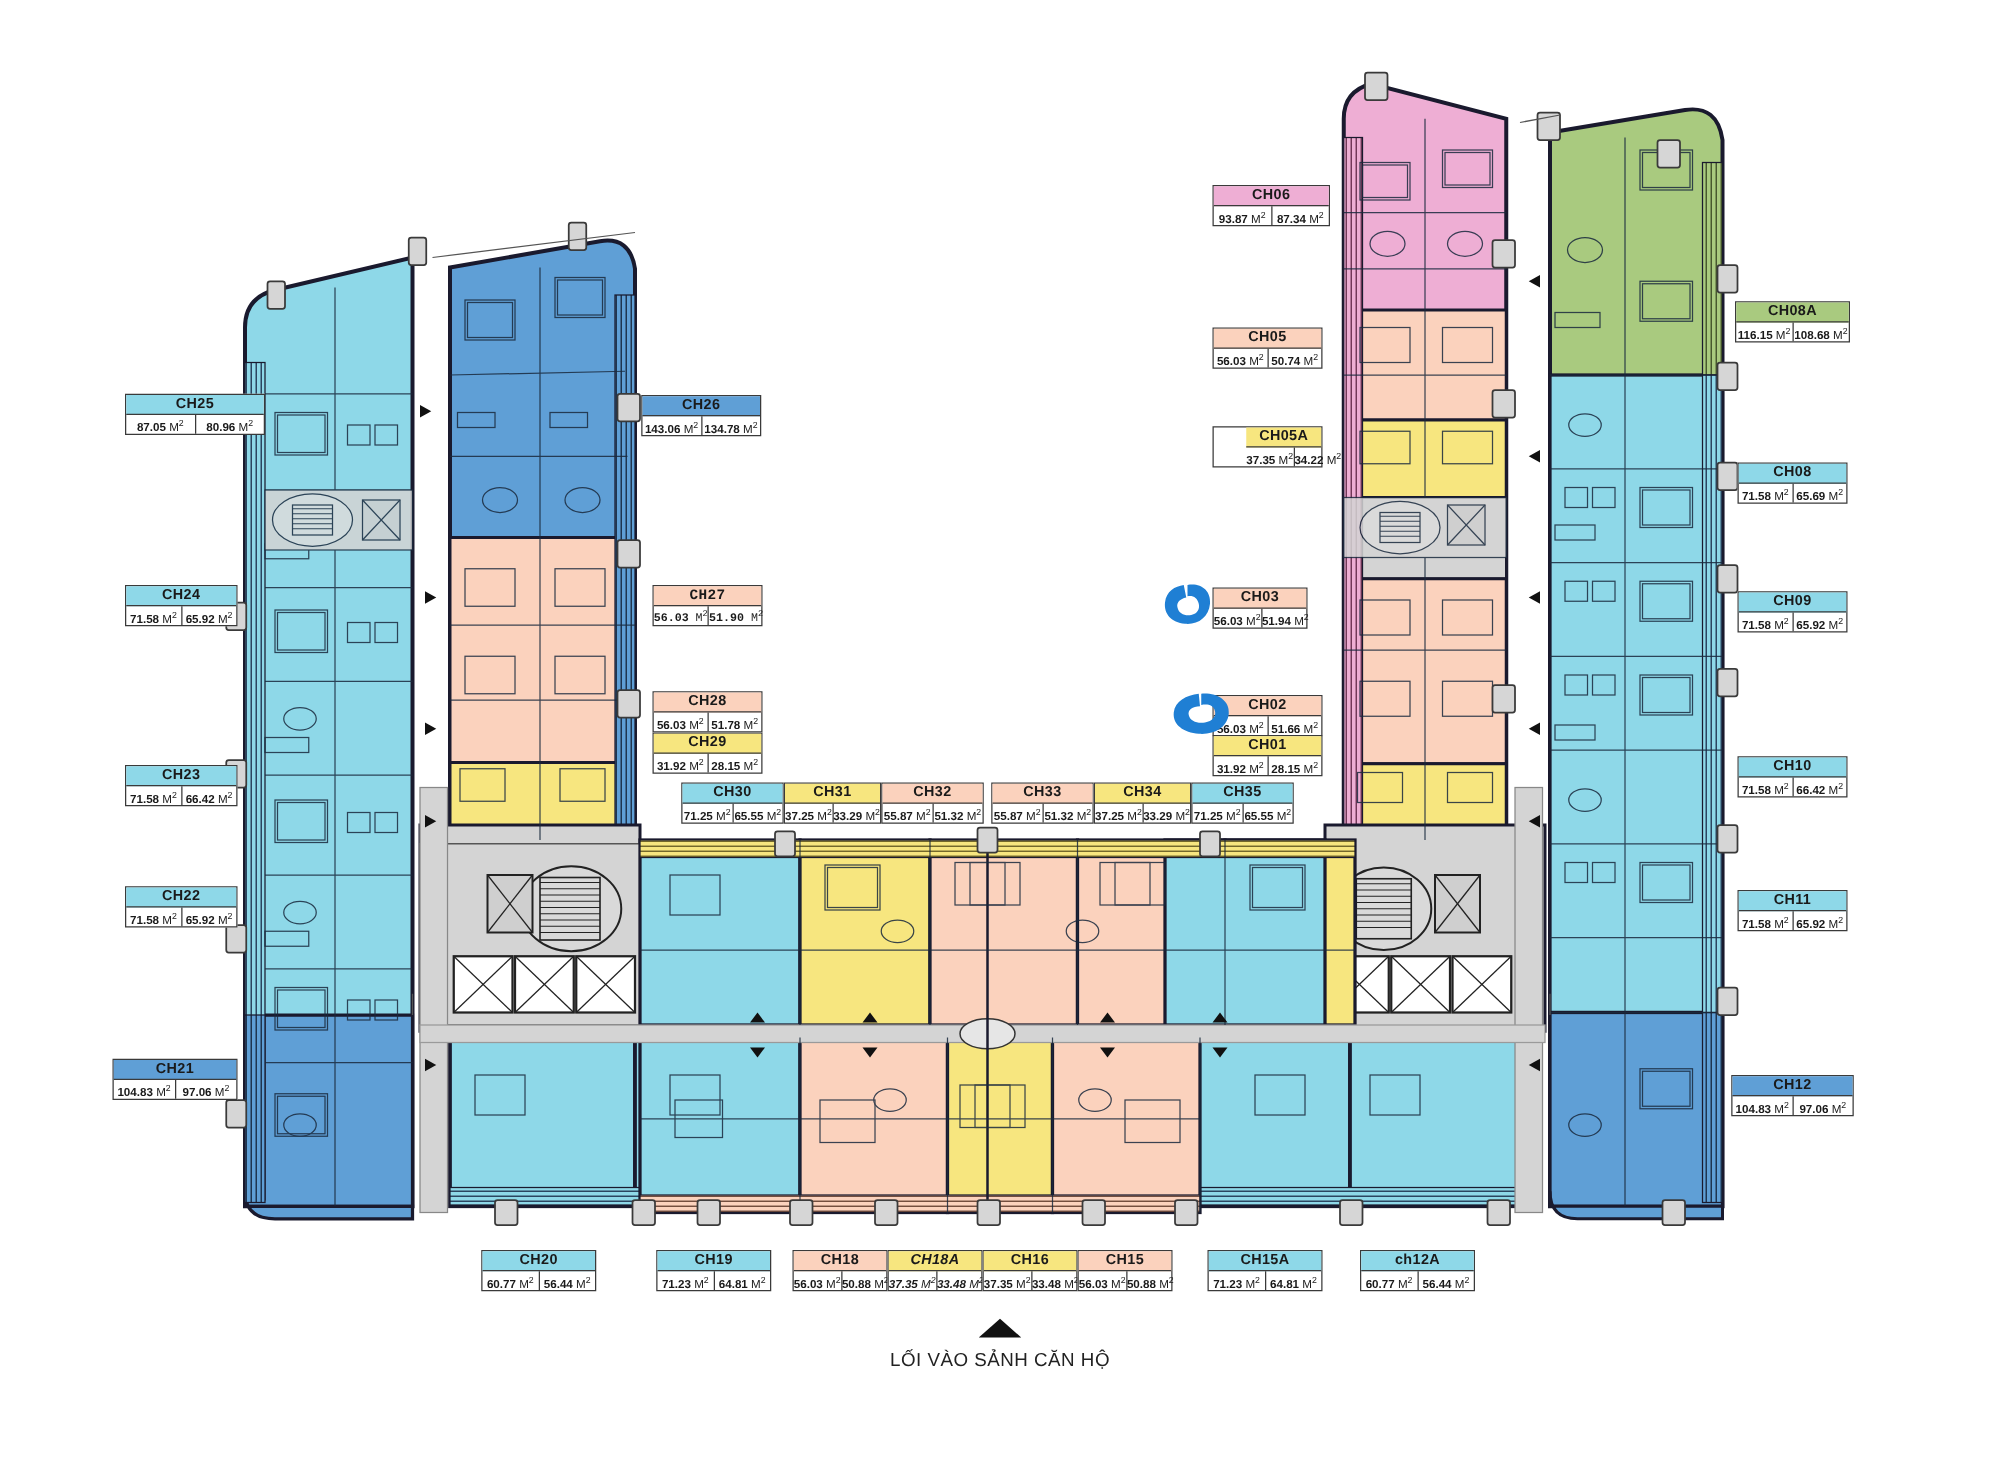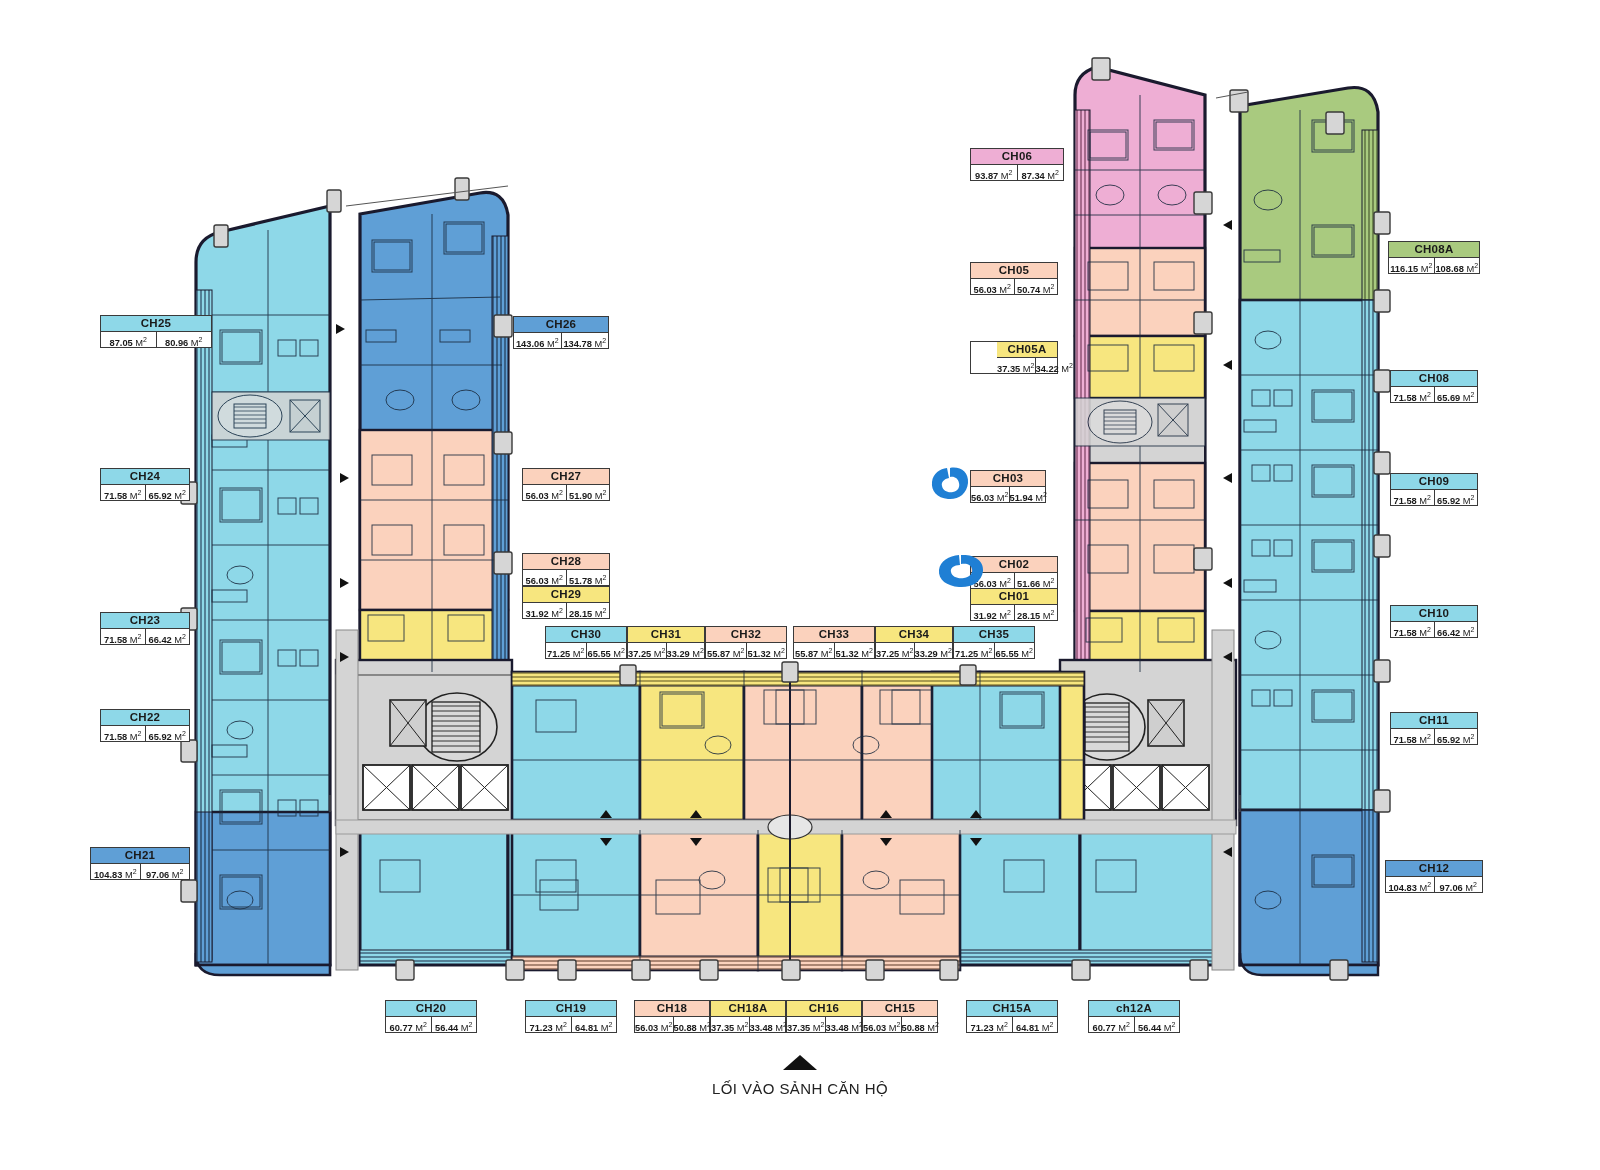--- a/index.html
+++ b/index.html
@@ -558,21 +558,21 @@
     </span>
 </div>
 
 <div class="chip c-dblue" style="left:513px;top:316px;width:96px;">
   <span class="nm">CH26</span>
   <span class="ar">
       <span><b>143.06</b> M<sup>2</sup></span>
       <span><b>134.78</b> M<sup>2</sup></span>
     </span>
 </div>
-<div class="chip c-peach" style="left:522px;top:468px;width:88px;">
+<div class="chip c-peach" style="left:522px;top:468px;width:88px;font-family:Liberation Mono, monospace;">
   <span class="nm">CH27</span>
   <span class="ar">
       <span><b>56.03</b> M<sup>2</sup></span>
       <span><b>51.90</b> M<sup>2</sup></span>
     </span>
 </div>
 <div class="chip c-peach" style="left:522px;top:553px;width:88px;">
   <span class="nm">CH28</span>
   <span class="ar">
       <span><b>56.03</b> M<sup>2</sup></span>
@@ -730,21 +730,21 @@
       <span><b>64.81</b> M<sup>2</sup></span>
     </span>
 </div>
 <div class="chip c-peach" style="left:634px;top:1000px;width:76px;">
   <span class="nm">CH18</span>
   <span class="ar">
       <span><b>56.03</b> M<sup>2</sup></span>
       <span><b>50.88</b> M<sup>2</sup></span>
     </span>
 </div>
-<div class="chip c-yellow" style="left:710px;top:1000px;width:76px;">
+<div class="chip c-yellow" style="left:710px;top:1000px;width:76px;font-style:italic;">
   <span class="nm">CH18A</span>
   <span class="ar">
       <span><b>37.35</b> M<sup>2</sup></span>
       <span><b>33.48</b> M<sup>2</sup></span>
     </span>
 </div>
 <div class="chip c-yellow" style="left:786px;top:1000px;width:76px;">
   <span class="nm">CH16</span>
   <span class="ar">
       <span><b>37.35</b> M<sup>2</sup></span>

